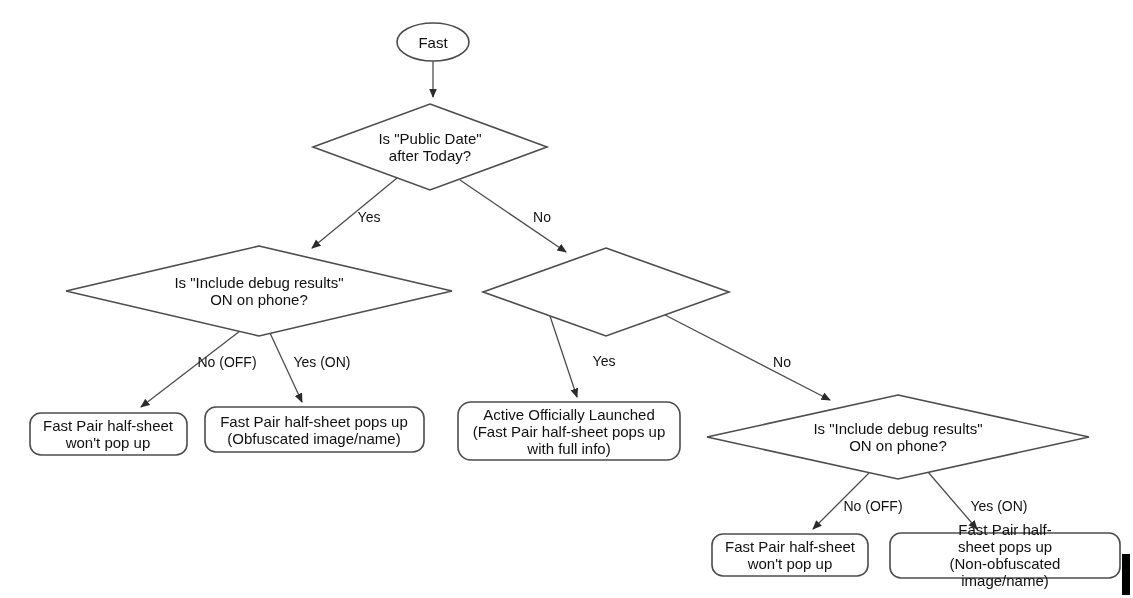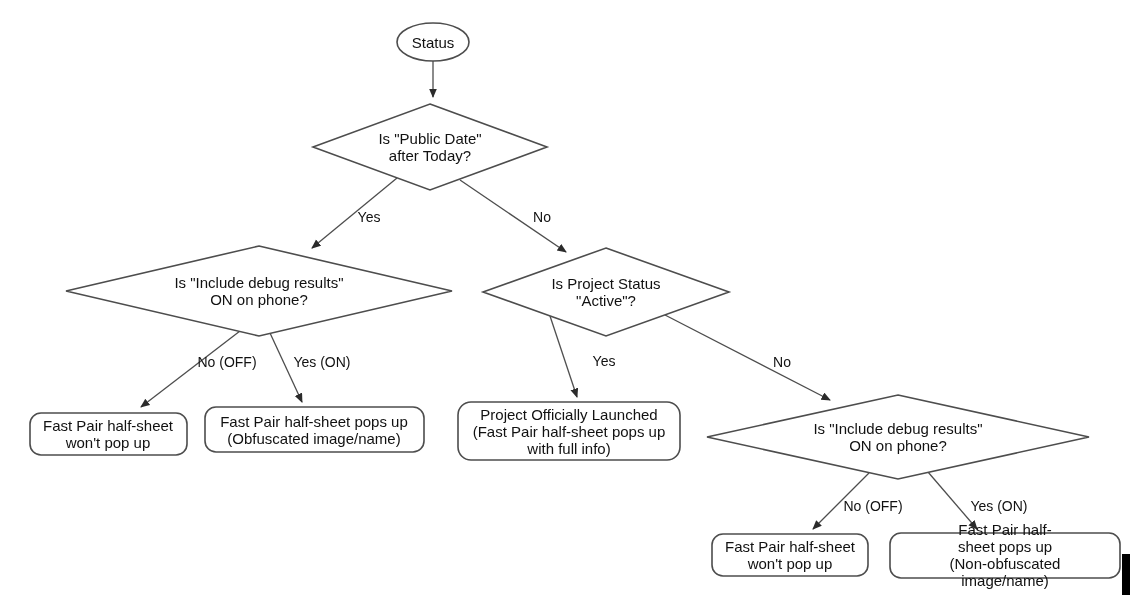--- a/index.html
+++ b/index.html
@@ -70,34 +70,32 @@
       <polygon points="898,395 1089,437 898,479 707,437"></polygon>
 
       <rect x="30" y="413" width="157" height="42" rx="11" ry="11"></rect>
       <rect x="205" y="407" width="219" height="45" rx="11" ry="11"></rect>
       <rect x="458" y="402" width="222" height="58" rx="13" ry="13"></rect>
       <rect x="712" y="534" width="156" height="42" rx="11" ry="11"></rect>
       <rect x="890" y="533" width="230" height="45" rx="11" ry="11"></rect>
     </g>
   </svg>
 
-  <div class="node-lbl" style="left:433px;top:42px;">Status</div>
+  <div class="node-lbl" style="left:433px;top:42px;">Fast</div>
   <div class="node-lbl" style="left:430px;top:147px;">Is "Public Date"
 after Today?</div>
   <div class="node-lbl" style="left:259px;top:291px;">Is "Include debug results"
 ON on phone?</div>
-  <div class="node-lbl" style="left:606px;top:292px;">Is Project Status
-"Active"?</div>
   <div class="node-lbl" style="left:898px;top:437px;">Is "Include debug results"
 ON on phone?</div>
   <div class="node-lbl" style="left:108px;top:434px;">Fast Pair half-sheet
 won't pop up</div>
   <div class="node-lbl" style="left:314px;top:430px;">Fast Pair half-sheet pops up
 (Obfuscated image/name)</div>
-  <div class="node-lbl" style="left:569px;top:431px;">Project Officially Launched
+  <div class="node-lbl" style="left:569px;top:431px;">Active Officially Launched
 (Fast Pair half-sheet pops up
 with full info)</div>
   <div class="node-lbl" style="left:790px;top:555px;">Fast Pair half-sheet
 won't pop up</div>
   <div class="node-lbl" style="left:1005px;top:555px;">Fast Pair half-sheet pops up
 (Non-obfuscated image/name)</div>
 
   <div class="edge-lbl" style="left:369px;top:217px;">Yes</div>
   <div class="edge-lbl" style="left:542px;top:217px;">No</div>
   <div class="edge-lbl" style="left:227px;top:362px;">No (OFF)</div>

